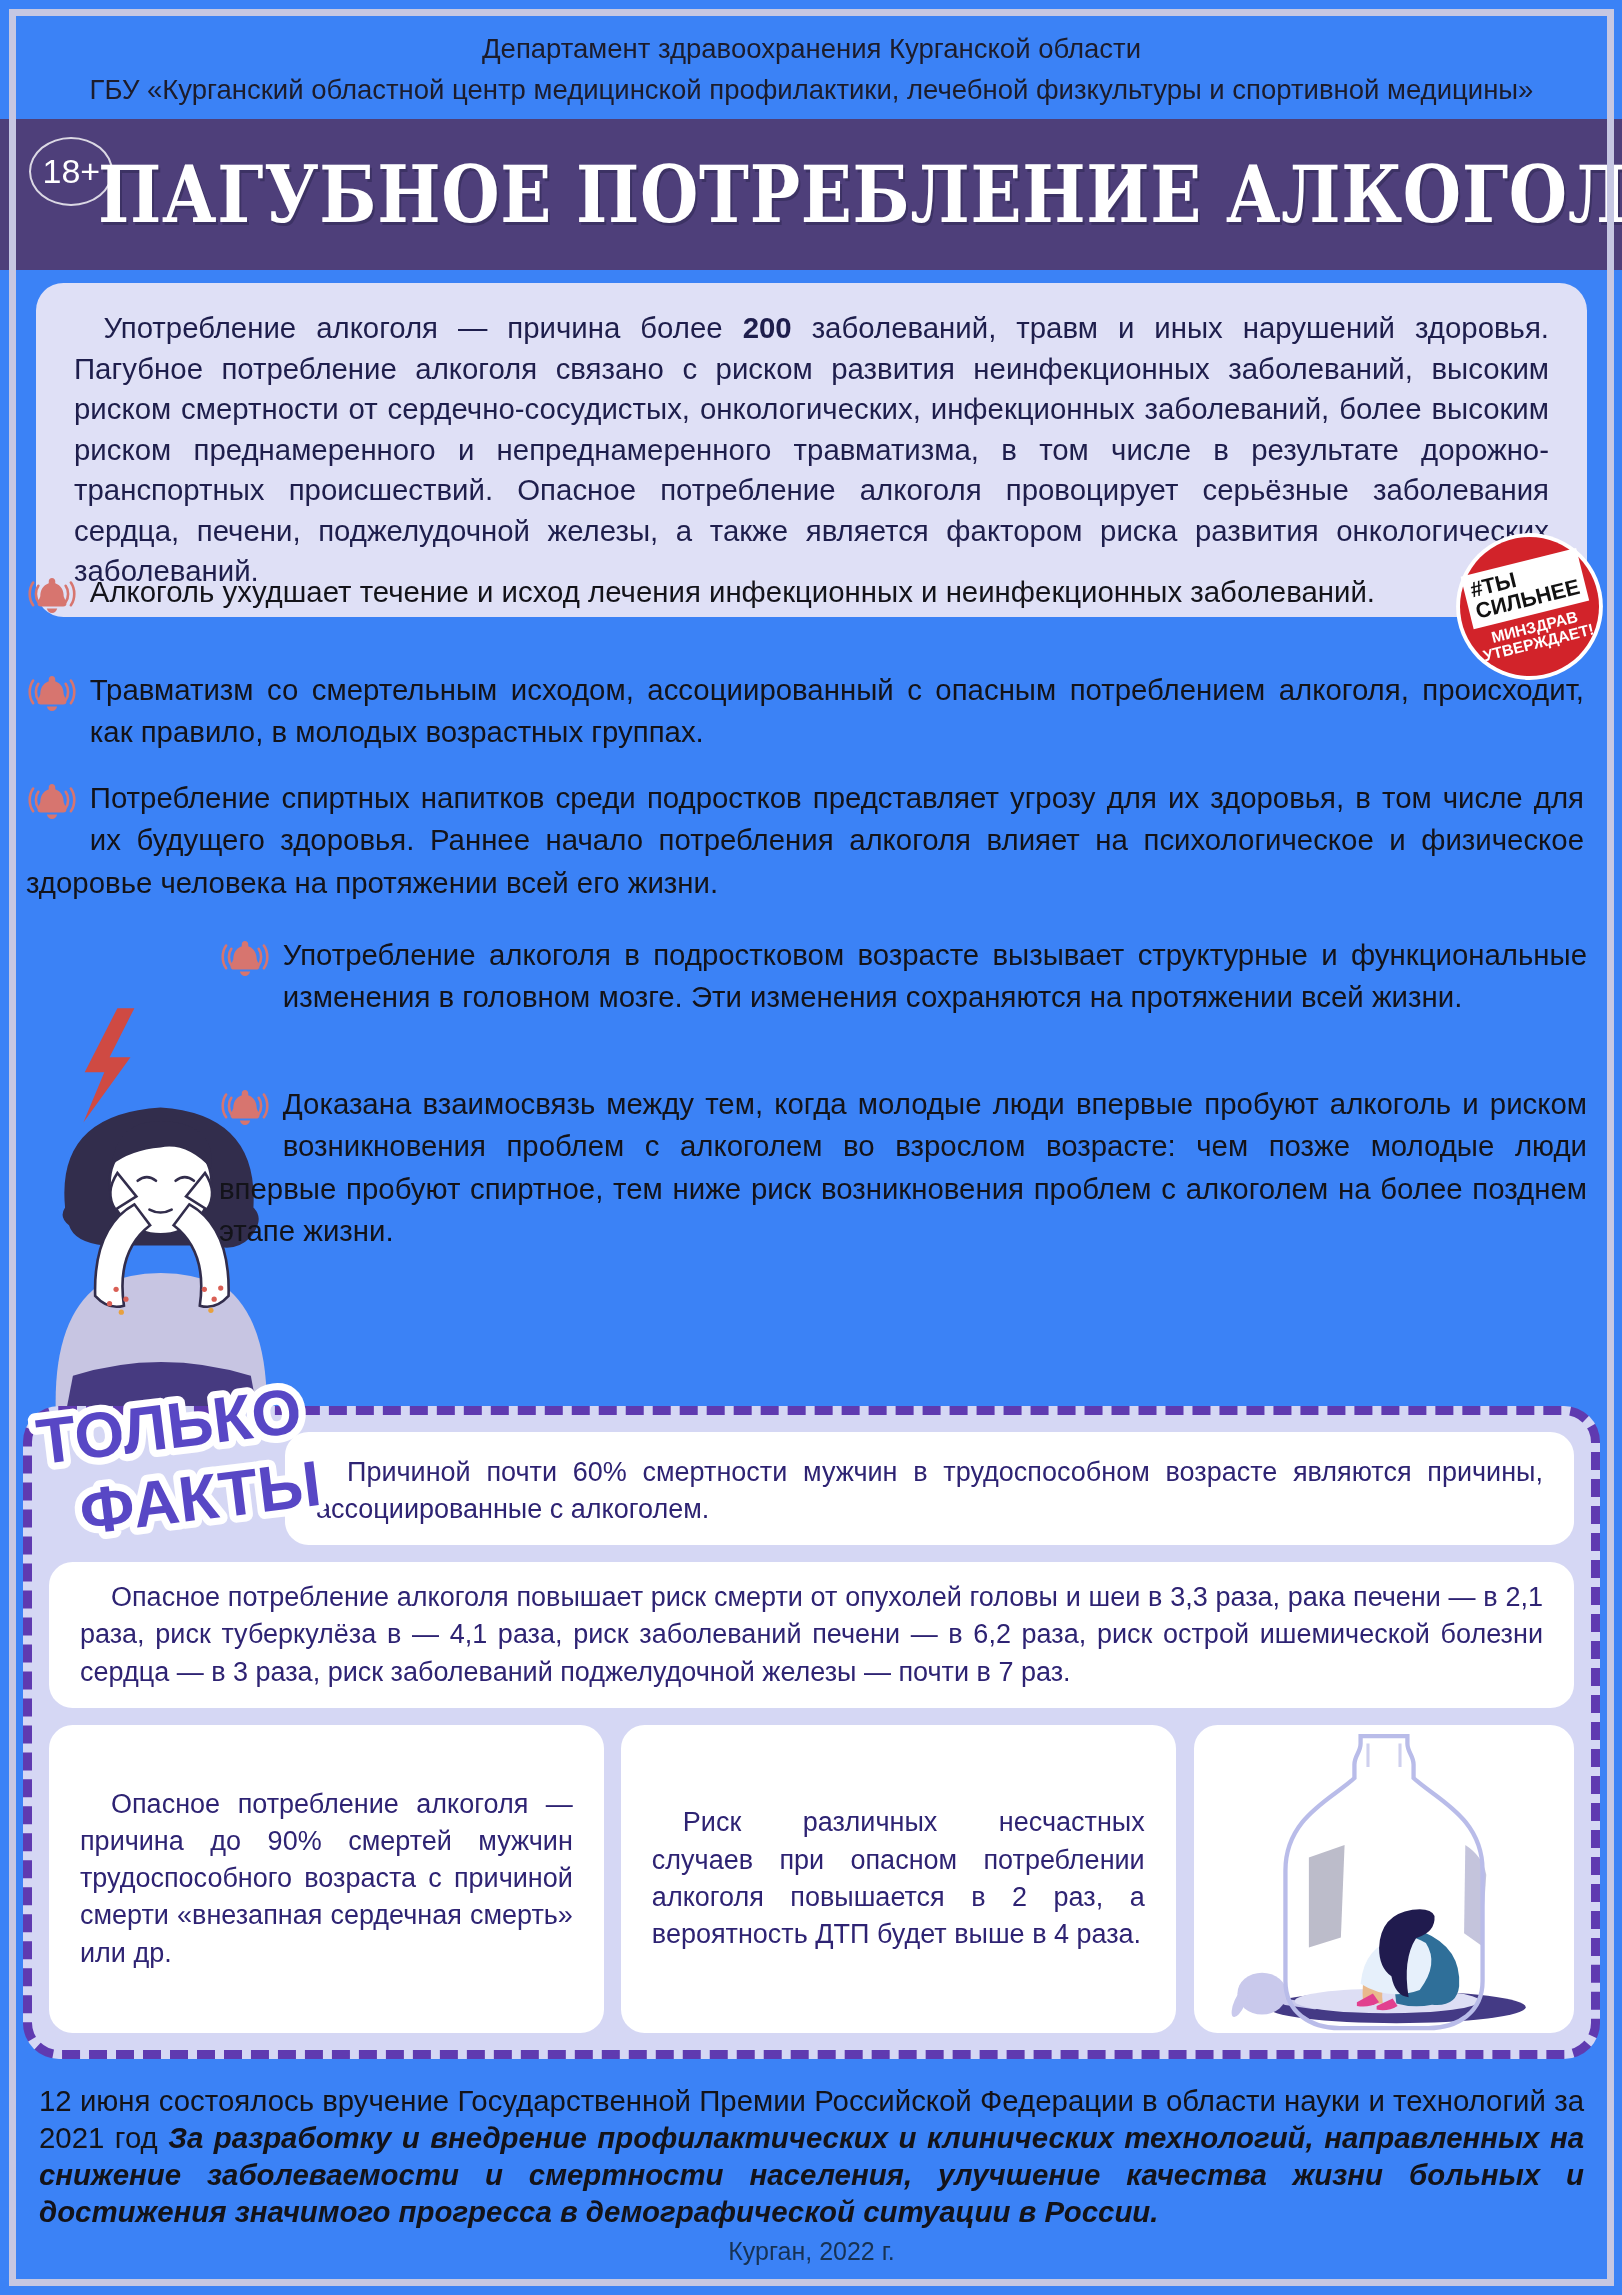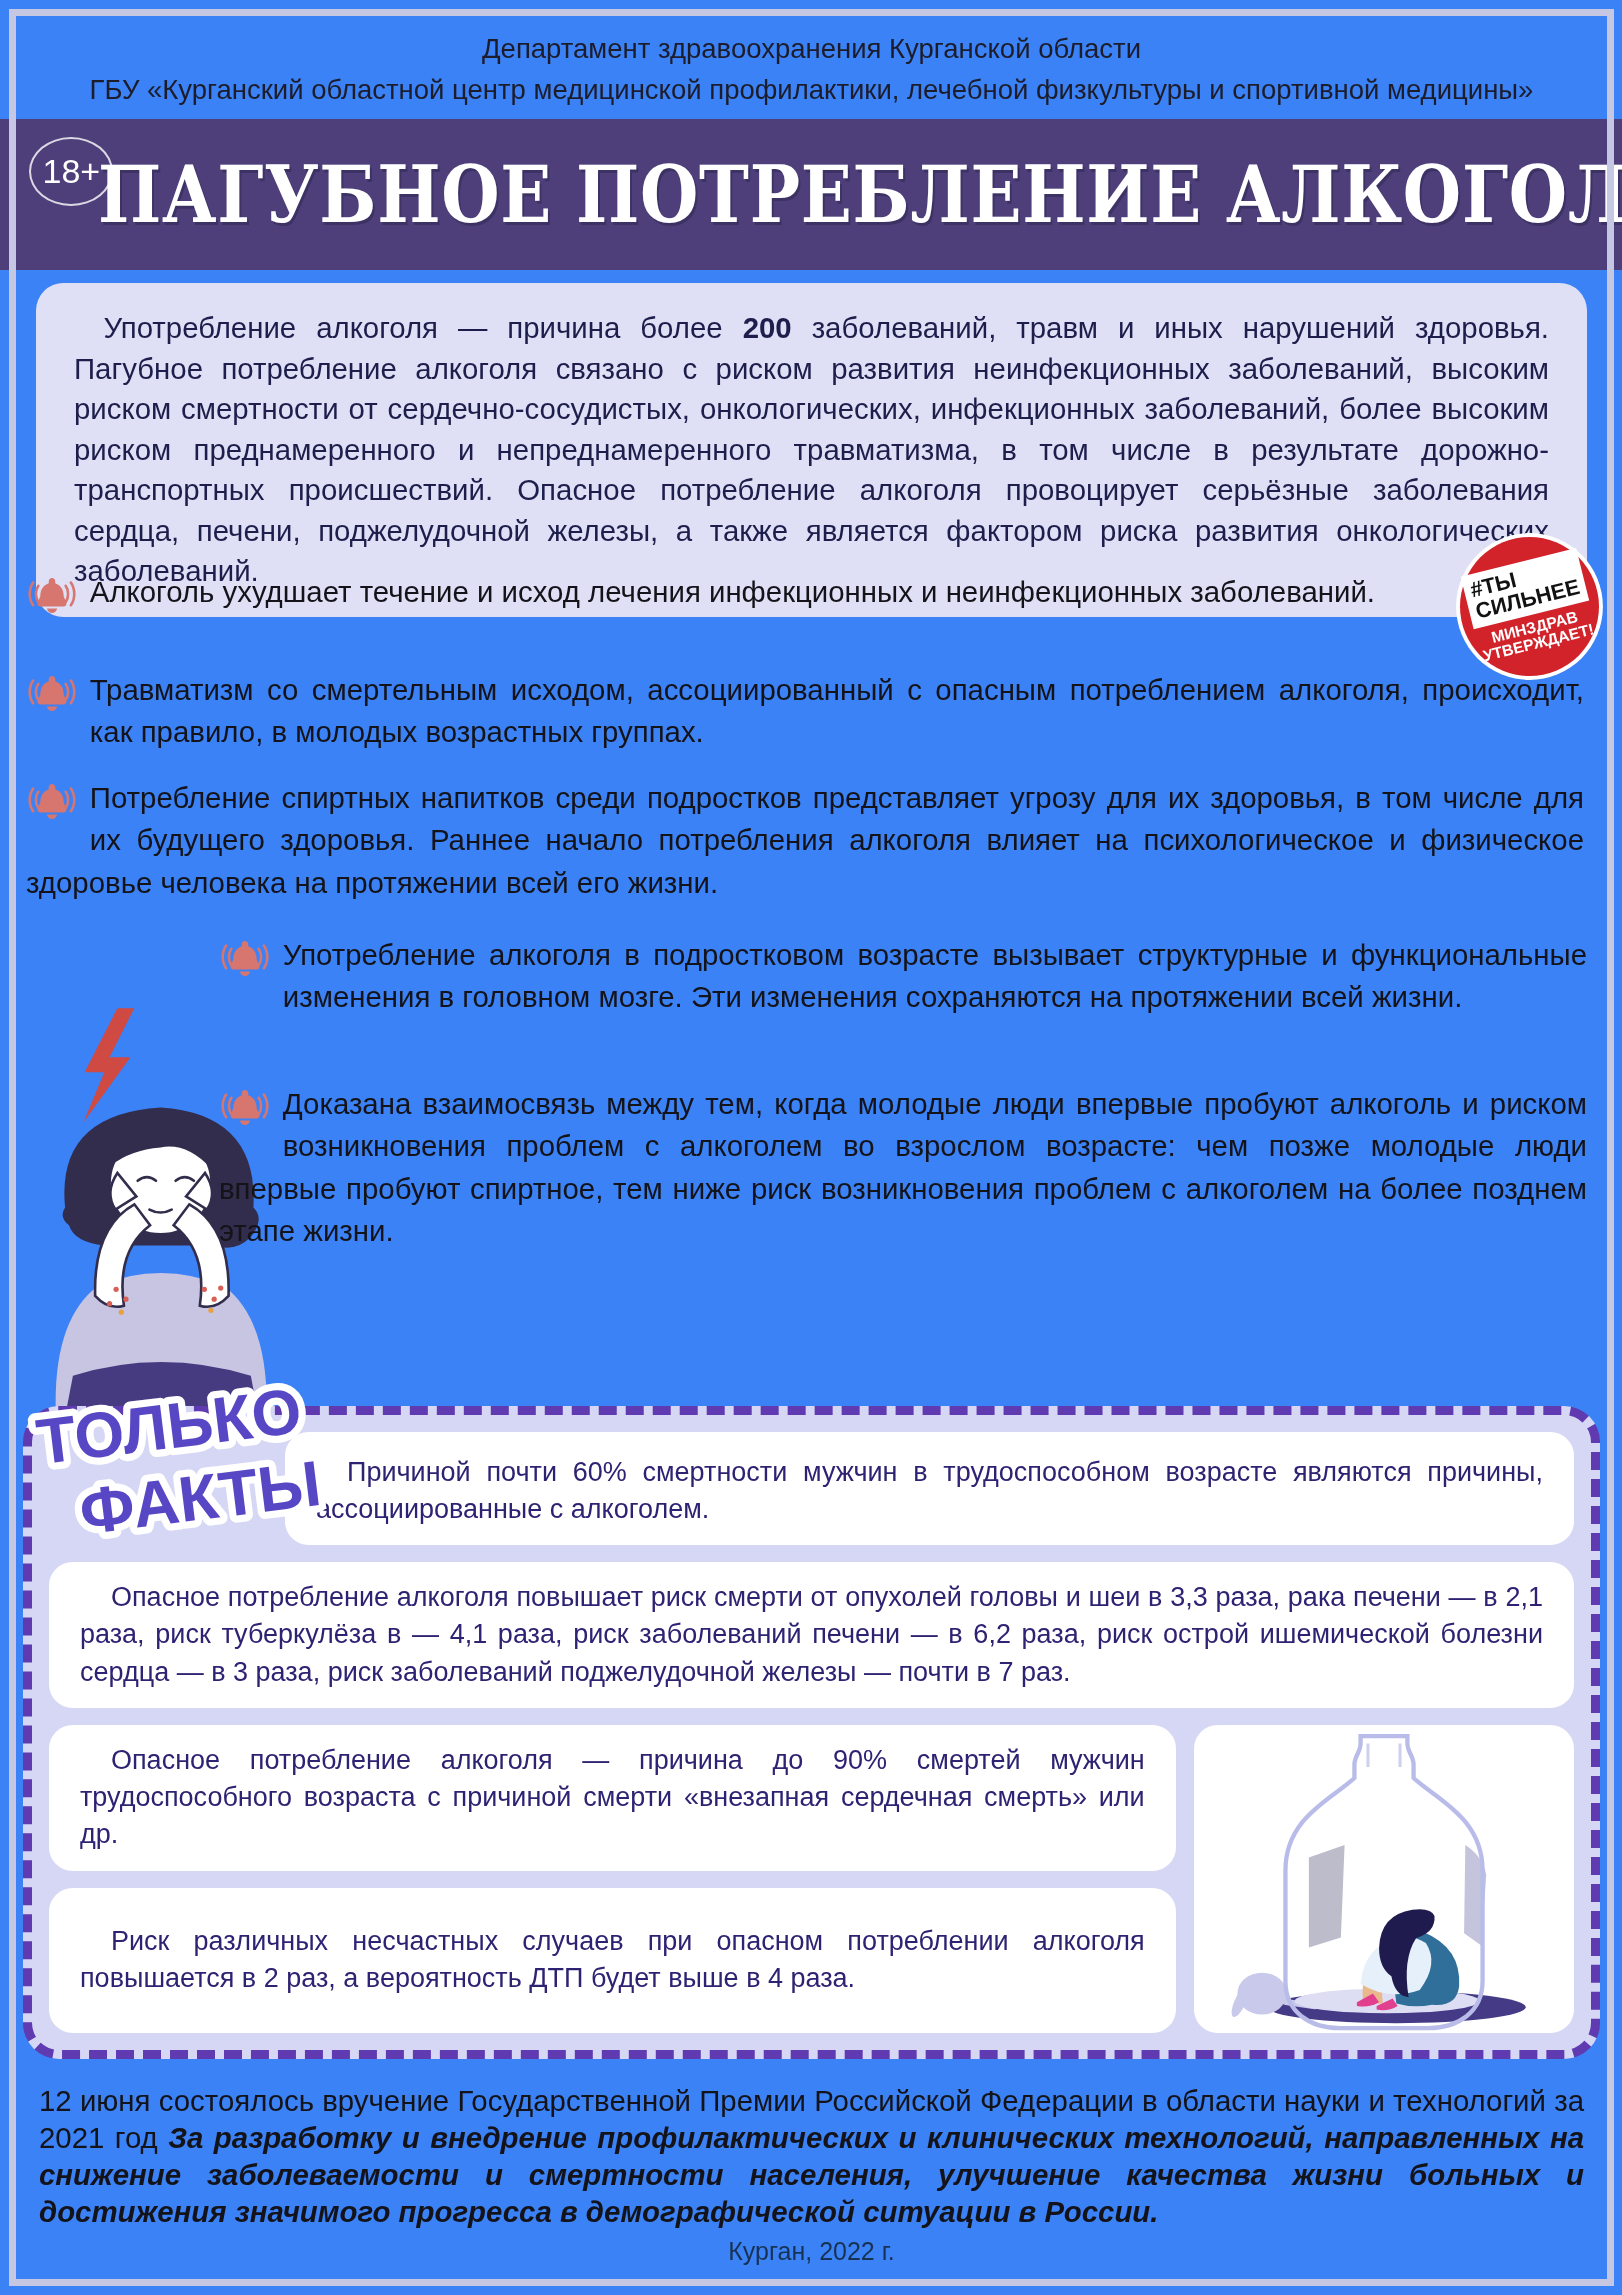--- a/index.html
+++ b/index.html
@@ -48,21 +48,21 @@
   
   .panel{position:absolute;top:1406px;left:23px;right:23px;border:9.2px dashed #5f3ab0;border-radius:36px;background:#d5d7f4;padding:17px;z-index:2;}
   .facts-label{position:absolute;top:-33px;left:5.2px;transform:rotate(-7deg);z-index:4;}
   .facts-label svg{width:301px;height:164px;display:block;overflow:visible;}
   .fl{font-family:"Liberation Sans",sans-serif;font-weight:bold;font-size:98px;fill:#5847c5;stroke:#ffffff;stroke-width:22px;paint-order:stroke;stroke-linejoin:round;}
   .fact{background:#ffffff;border-radius:23.6px;color:#2e2373;font-size:27px;line-height:1.38;padding:17px 31px;text-align:justify;}
   .fact p{margin:0;text-indent:31px;}
   .fact-1{margin-left:236px;display:flex;align-items:flex-end;min-height:79px;}
   .fact-2{margin-top:17px;}
   .facts-row{display:flex;gap:18.3px;margin-top:17px;align-items:stretch;}
-  .facts-col{flex:1;display:flex;flex-direction:column;gap:17px;}
+  .facts-col{flex:1;display:flex;flex-direction:row;gap:17px;}
   .facts-col .fact{flex:1;display:flex;align-items:center;}
   .bottle-box{width:380px;background:#ffffff;border-radius:23.6px;position:relative;display:flex;align-items:flex-end;justify-content:center;overflow:hidden;}
   .bottle-box svg{width:366px;height:308px;display:block;}
 
   
   .footer-para{position:absolute;top:2082px;left:39px;right:39px;margin:0;color:#131319;font-size:29.4px;line-height:1.26;text-align:justify;z-index:2;}
   .footer-para .it{font-style:italic;font-weight:bold;}
   .place-date{position:absolute;top:2237px;left:0;right:0;text-align:center;color:#173253;font-size:25px;z-index:2;}
 </style>
 </head>

